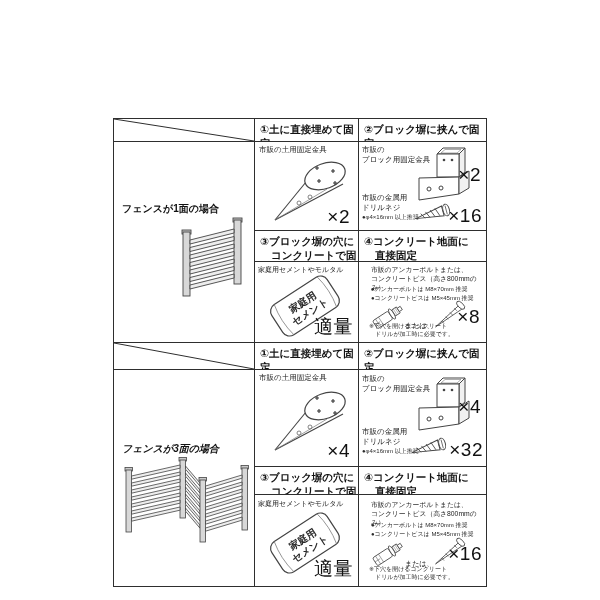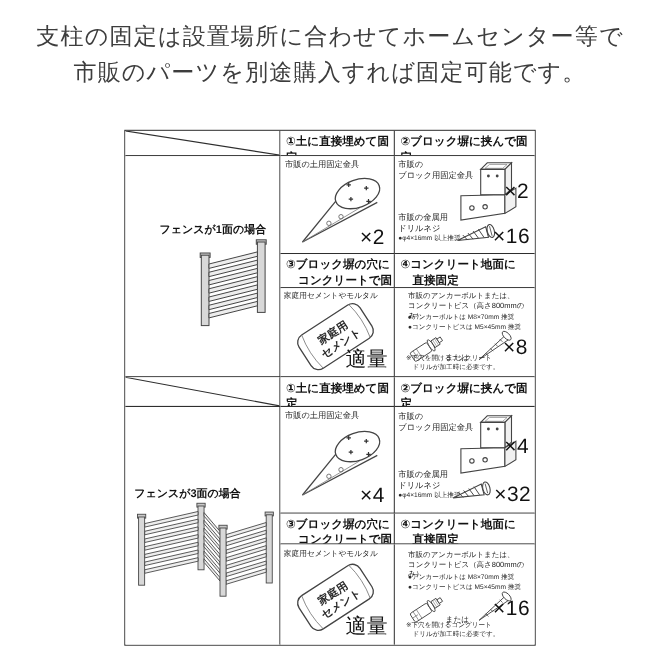--- a/index.html
+++ b/index.html
@@ -29,41 +29,37 @@
 
   svg { overflow:visible; display:block; }
   .diag-svg { position:absolute; left:0; top:0; width:100%; height:100%; }
   .abs { position:absolute; }
 </style>
 </head>
 <body>
 
 <div class="page">
 
-  <div class="title">
-    <div>支柱の固定は設置場所に合わせてホームセンター等で</div>
-    <div>市販のパーツを別途購入すれば固定可能です。</div>
-  </div>
 
   <div class="grid">
 
     <div class="cell">
       <svg class="diag-svg" viewBox="0 0 100 100" preserveAspectRatio="none">
         <line x1="0" y1="0" x2="100" y2="100" stroke="#2e2e2e" stroke-width="1" vector-effect="non-scaling-stroke"></line>
       </svg>
     </div>
     <div class="cell hdr">
       <span>①土に直接埋めて固定</span>
     </div>
     <div class="cell hdr ncr">
       <span>②ブロック塀に挟んで固定</span>
     </div>
 
     <div class="cell" style="grid-row:span 3;">
-      <div class="case-lbl" style="top:60px;margin-left:23px;">フェンスが1面の場合</div>
+      <div class="case-lbl" style="top:60px;">フェンスが1面の場合</div>
       <svg class="abs" style="left:60px; top:74px;" width="76" height="84" viewBox="0 0 76 84">
         <g stroke="#444" stroke-width="0.9">
           <rect x="59" y="2" width="9" height="4" fill="#c9c9c9"></rect>
           <rect x="60" y="4" width="7" height="64" fill="#d8d8d8"></rect>
           <rect x="8" y="14" width="9" height="4" fill="#c9c9c9"></rect>
           <rect x="9" y="16" width="7" height="64" fill="#d8d8d8"></rect>
           <g fill="#ededed">
             <path d="M16 24 L60 13 V17 L16 28 Z"></path>
             <path d="M16 31.5 L60 20.5 V24.5 L16 35.5 Z"></path>
             <path d="M16 39 L60 28 V32 L16 43 Z"></path>
@@ -195,21 +191,21 @@
       </svg>
     </div>
     <div class="cell hdr">
       <span>①土に直接埋めて固定</span>
     </div>
     <div class="cell hdr ncr">
       <span>②ブロック塀に挟んで固定</span>
     </div>
 
     <div class="cell ncb" style="grid-row:span 3;">
-      <div class="case-lbl" style="top:72px;">フェンスが3面の場合</div>
+      <div class="case-lbl" style="top:72px;font-style:italic;">フェンスが3面の場合</div>
       <svg class="abs" style="left:8px; top:86px;" width="128" height="92" viewBox="0 0 128 92">
         <g stroke="#444" stroke-width="0.8">
           <rect x="57" y="1.5" width="7.5" height="3.5" fill="#c9c9c9"></rect>
           <rect x="58" y="4" width="5.5" height="58" fill="#d8d8d8"></rect>
           <rect x="119" y="9.5" width="7.5" height="3.5" fill="#c9c9c9"></rect>
           <rect x="120" y="12" width="5.5" height="62" fill="#d8d8d8"></rect>
           <g fill="#ededed">
             <path d="M9.5 20 L58 9 V12.2 L9.5 23.2 Z"></path>
               <path d="M9.5 27 L58 16 V19.2 L9.5 30.2 Z"></path>
             <path d="M9.5 34 L58 23 V26.2 L9.5 37.2 Z"></path>

